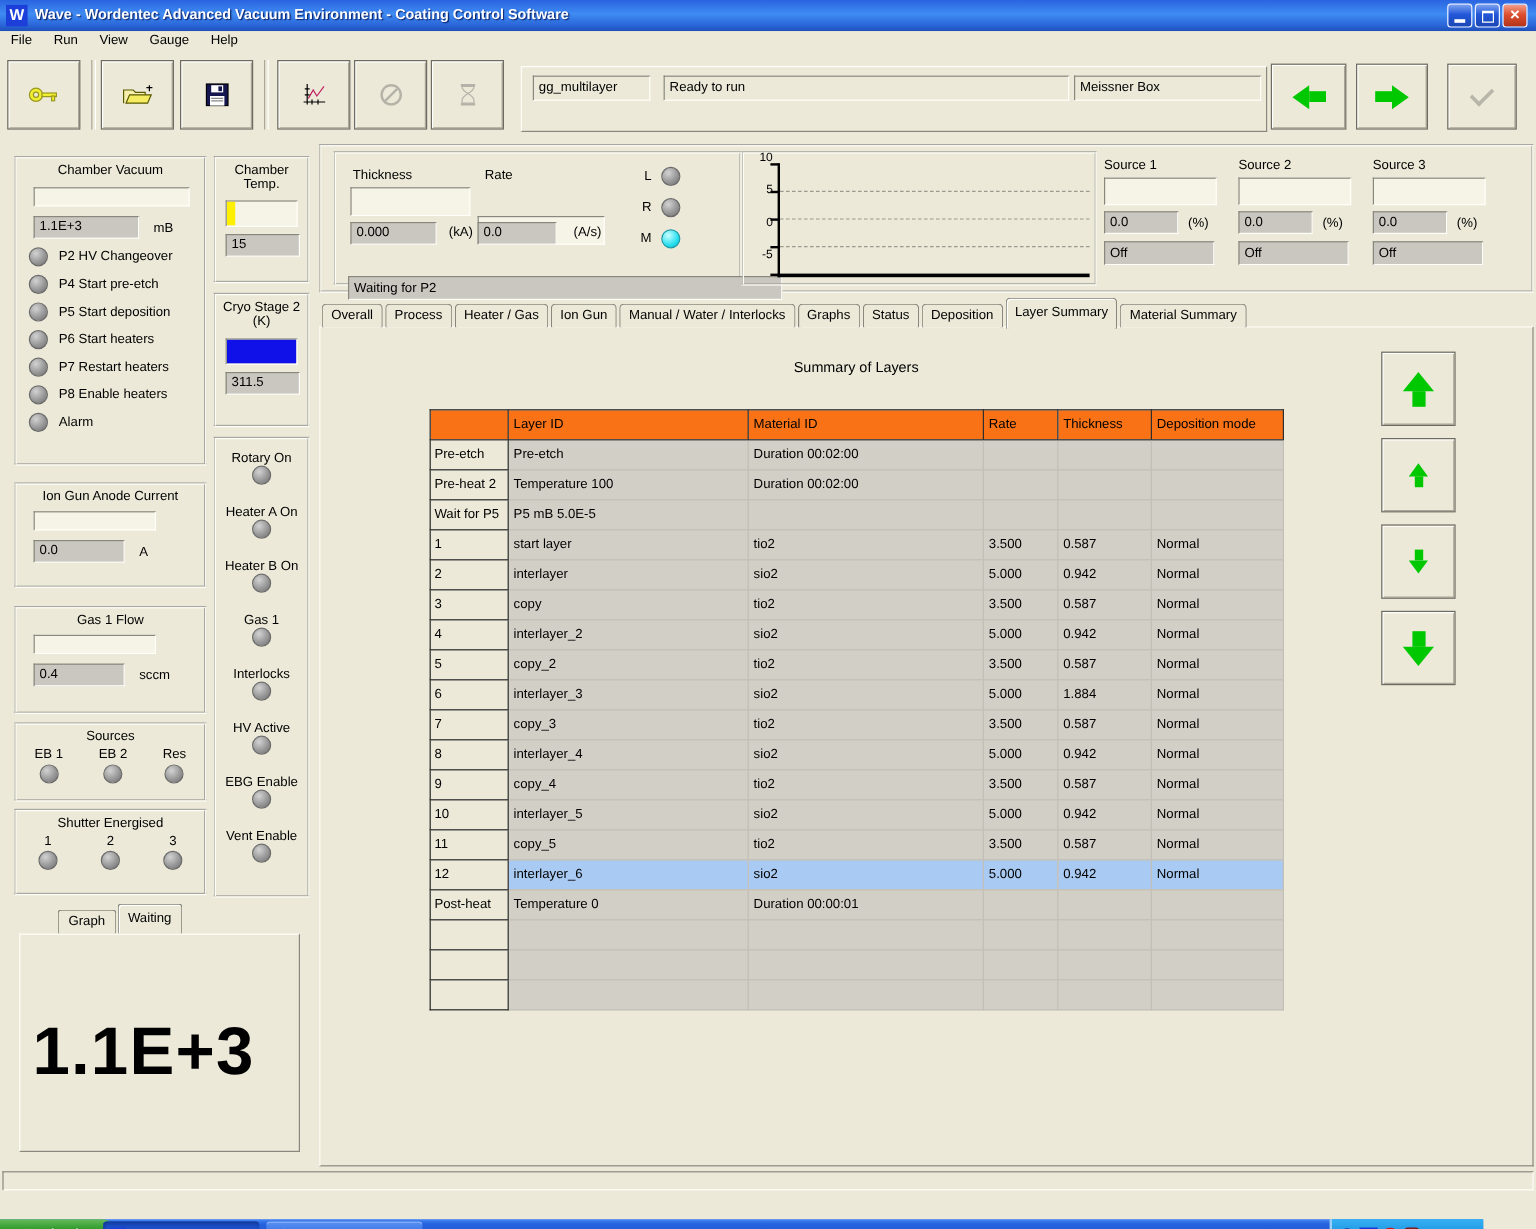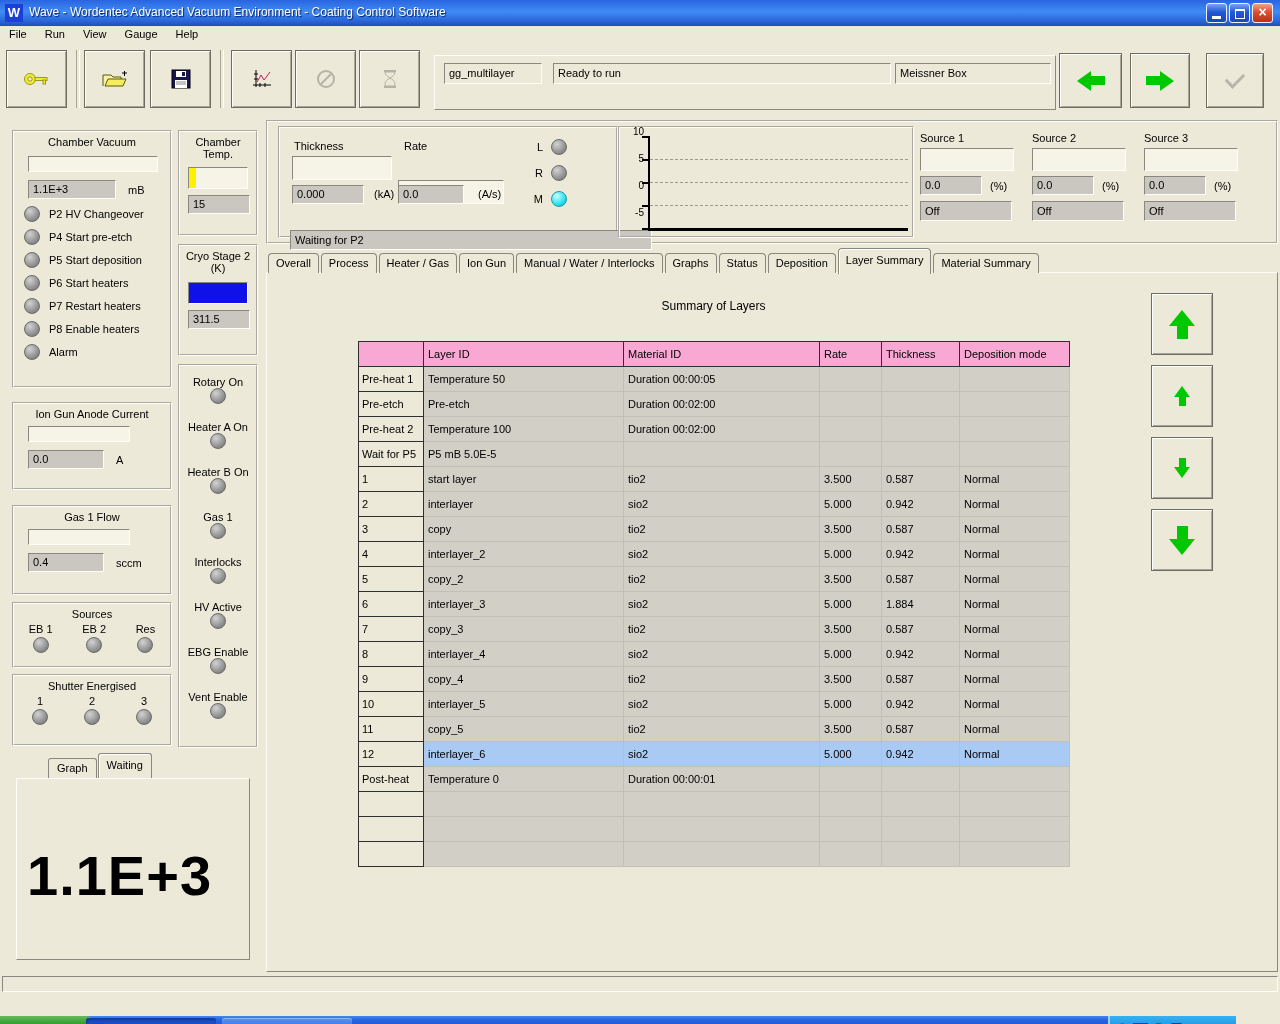--- a/index.html
+++ b/index.html
@@ -3,21 +3,21 @@
 <meta charset="utf-8">
 <style>
   html,body{margin:0;padding:0;width:1280px;height:1024px;overflow:hidden;
     font-family:"Liberation Sans", sans-serif;font-size:11px;color:#000;background:#ece9d8;}
   .abs{position:absolute;}
   
   .titlebar{position:absolute;left:0;top:0;width:1280px;height:26px;
     background:linear-gradient(180deg,#2964e0 0%,#3f8cf3 45%,#2b66d9 80%,#1d4fb8 100%);}
   .app-icon{position:absolute;left:5px;top:4px;width:18px;height:18px;background:#1b3fd8;
     color:#fff;font-weight:bold;font-size:13px;text-align:center;line-height:18px;}
-  .title-text{position:absolute;left:29px;top:5px;color:#fff;font-weight:normal;font-size:12px;
+  .title-text{position:absolute;left:29px;top:5px;color:#fff;font-weight:bold;font-size:12px;
     text-shadow:1px 1px 1px #0a1e63;white-space:nowrap;}
   .wbtn{position:absolute;top:3px;width:21px;height:20px;border-radius:3px;border:1px solid #eef;
     color:#fff;text-align:center;box-sizing:border-box;}
   .wbtn.minb,.wbtn.resb{background:linear-gradient(180deg,#7ba1f0,#2257d8 45%,#1b47b4);}
   .wbtn.closeb{background:linear-gradient(180deg,#f3a08a,#dd4f2e 45%,#b43318);font-size:14px;line-height:17px;font-weight:bold;}
   .min-glyph{display:block;width:9px;height:3px;background:#fff;margin:12px auto 0;}
   .res-glyph{display:block;width:8px;height:7px;border:1px solid #fff;border-top-width:2px;margin:5px auto 0;}
   
   .menubar{position:absolute;left:0;top:26px;width:1280px;height:19px;background:#ece9d8;border-bottom:1px solid #e0ddc8;}
   .menu-item{display:inline-block;padding:2px 9px;}
@@ -83,21 +83,21 @@
   .srcpanel .statebox{margin-top:6px;width:92px;}
   
   .tabs{position:absolute;left:268px;top:248px;height:25px;display:flex;align-items:flex-end;z-index:5;}
   .tab{height:19px;line-height:18px;padding:0 7px;background:#ece9d8;border:1px solid #8a887e;border-bottom:none;
     border-radius:4px 4px 0 0;margin-right:2px;white-space:nowrap;}
   .tab.active{height:25px;line-height:23px;margin-bottom:-1px;box-shadow:inset 1px 1px 0 #fff;z-index:6;}
   .content{position:absolute;left:266px;top:272px;width:1012px;height:700px;background:#ece9d8;
     border:1px solid;border-color:#fdfcf5 #8a887e #8a887e #fdfcf5;box-sizing:border-box;}
   .summary-title{position:absolute;left:91px;top:26px;width:711px;text-align:center;font-size:12px;}
   .ltable{position:absolute;left:91px;top:68px;border-collapse:collapse;table-layout:fixed;background:#d2cfc7;border:1px solid #2f2f2f;}
-  .ltable th{background:#f9a8d4;border:1px solid #2f2f2f;font-weight:normal;text-align:left;padding:0 4px;height:24px;overflow:hidden;white-space:nowrap;}
+  .ltable th{background:#f97316;border:1px solid #2f2f2f;font-weight:normal;text-align:left;padding:0 4px;height:24px;overflow:hidden;white-space:nowrap;}
   .ltable td{height:24px;padding:0 4px;overflow:hidden;white-space:nowrap;vertical-align:middle;}
   .ltable td.rowhdr{background:#ece9d8;border:1px solid #2f2f2f;padding:0 3px;}
   .ltable td.datacell{border:1px solid #c2bfb7;}
   .ltable tr.sel td.datacell{background:#a9caf2;}
   .bigbtn{position:absolute;left:884px;width:62px;height:62px;background:#ece9d8;border:1px solid #6e6c62;
     box-shadow:inset 1px 1px 0 #fff,inset -1px -1px 0 #a9a697;display:flex;align-items:center;justify-content:center;box-sizing:border-box;}
   .statusbar{position:absolute;left:2px;top:976px;width:1276px;height:16px;border:1px solid;border-color:#8a887e #fffef8 #fffef8 #8a887e;box-sizing:border-box;}
   
   .taskbar{position:absolute;left:0;top:1016px;width:1236px;height:28px;
     background:linear-gradient(180deg,#4687f2 0%,#2663e0 14%,#1e55c8 60%,#1c4ab2 100%);}
@@ -472,28 +472,20 @@
       <tbody>
           <tr>
             <th></th>
             <th>Layer ID</th>
             <th>Material ID</th>
             <th>Rate</th>
             <th>Thickness</th>
             <th>Deposition mode</th>
           </tr>
           <tr>
-            <td class="rowhdr">Pre-heat 1</td>
-            <td class="datacell">Temperature 50</td>
-            <td class="datacell">Duration 00:00:05</td>
-            <td class="datacell"></td>
-            <td class="datacell"></td>
-            <td class="datacell"></td>
-          </tr>
-          <tr>
             <td class="rowhdr">Pre-etch</td>
             <td class="datacell">Pre-etch</td>
             <td class="datacell">Duration 00:02:00</td>
             <td class="datacell"></td>
             <td class="datacell"></td>
             <td class="datacell"></td>
           </tr>
           <tr>
             <td class="rowhdr">Pre-heat 2</td>
             <td class="datacell">Temperature 100</td>

